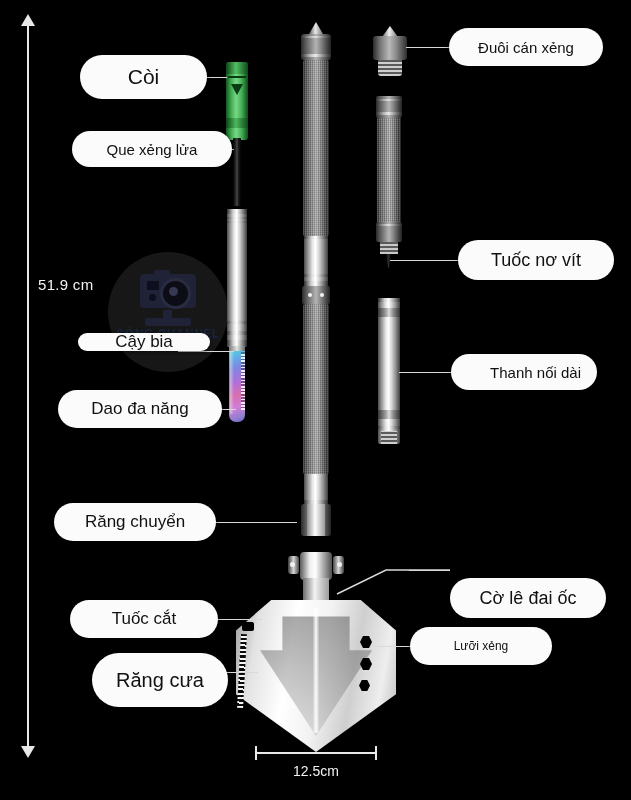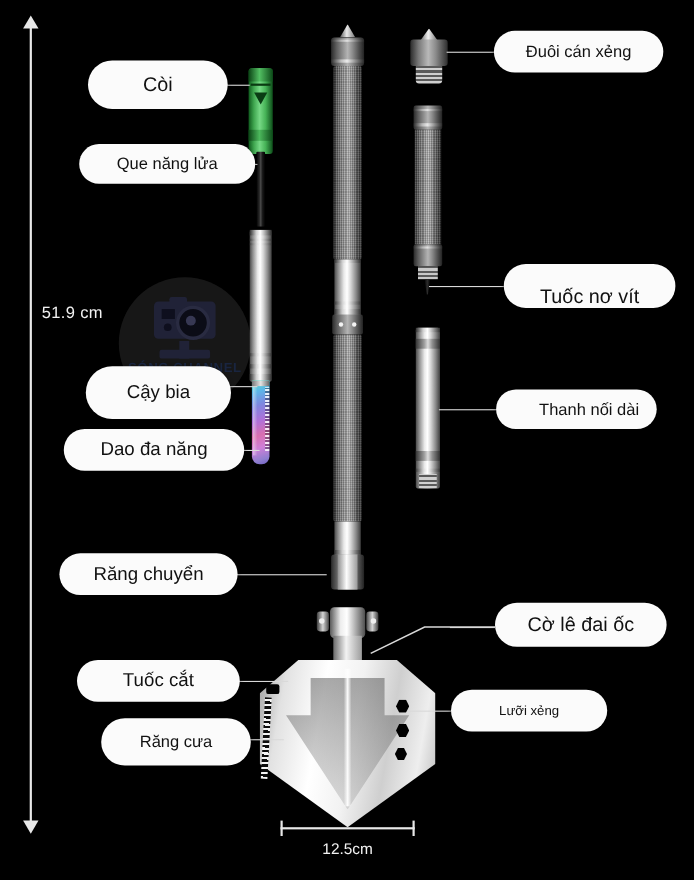--- a/index.html
+++ b/index.html
@@ -225,61 +225,61 @@
 
   <div class="dim-h-wrap">
     <div class="dim-h-line"></div>
     <div class="dim-h-cap l"></div>
     <div class="dim-h-cap r"></div>
   </div>
   <div class="dim-h-text">12.5cm</div>
 
   <div id="callout-layer">
       <div class="leader" style="left: 175px; top: 77px; width: 52px;"></div>
-      <div class="pill" style="left: 80px; top: 55px; width: 95px; height: 44px; font-size: 18px;">
+      <div class="pill" style="left: 80px; top: 55px; width: 95px; height: 44px; font-size: 21px;">
         <span>Còi</span>
       </div>
       <div class="leader" style="left: 200px; top: 149px; width: 34px;"></div>
       <div class="pill" style="left: 72px; top: 131px; width: 128px; height: 36px; font-size: 15px;">
-        <span>Que năng lửa</span>
+        <span>Que xẻng lửa</span>
       </div>
       <div class="leader" style="left: 178px; top: 351px; width: 56px;"></div>
-      <div class="pill" style="left: 78px; top: 333px; width: 100px; height: 48px; font-size: 17px;">
+      <div class="pill" style="left: 78px; top: 333px; width: 100px; height: 18px; font-size: 17px;">
         <span>Cậy bia</span>
       </div>
       <div class="leader" style="left: 190px; top: 409px; width: 46px;"></div>
       <div class="pill" style="left: 58px; top: 390px; width: 132px; height: 38px; font-size: 17px;">
         <span>Dao đa năng</span>
       </div>
       <div class="leader" style="left: 184px; top: 522px; width: 113px;"></div>
       <div class="pill" style="left: 54px; top: 503px; width: 130px; height: 38px; font-size: 17px;">
         <span>Răng chuyển</span>
       </div>
       <div class="leader" style="left: 186px; top: 619px; width: 76px;"></div>
       <div class="pill" style="left: 70px; top: 600px; width: 116px; height: 38px; font-size: 17px;">
         <span>Tuốc cắt</span>
       </div>
       <div class="leader" style="left: 196px; top: 672px; width: 62px;"></div>
-      <div class="pill" style="left: 92px; top: 653px; width: 104px; height: 43px; font-size: 15px;">
+      <div class="pill" style="left: 92px; top: 653px; width: 104px; height: 54px; font-size: 20px;">
         <span>Răng cưa</span>
       </div>
       <div class="leader" style="left: 406px; top: 47px; width: 43px;"></div>
       <div class="pill" style="left: 449px; top: 28px; width: 122px; height: 38px; font-size: 15px;">
         <span>Đuôi cán xẻng</span>
       </div>
       <div class="leader" style="left: 390px; top: 260px; width: 68px;"></div>
-      <div class="pill" style="left: 458px; top: 240px; width: 124px; height: 40px; font-size: 18px; align-items: flex-end;">
+      <div class="pill" style="left: 458px; top: 240px; width: 124px; height: 40px; font-size: 18px;">
         <span>Tuốc nơ vít</span>
       </div>
       <div class="leader" style="left: 399px; top: 372px; width: 52px;"></div>
       <div class="pill" style="left: 451px; top: 354px; width: 114px; height: 36px; font-size: 15px; justify-content: flex-end;">
         <span>Thanh nối dài</span>
       </div>
       <div class="leader" style="left: 409px; top: 570px; width: 41px;"></div>
-      <div class="pill" style="left: 450px; top: 548px; width: 124px; height: 40px; font-size: 18px;">
+      <div class="pill" style="left: 450px; top: 578px; width: 124px; height: 40px; font-size: 18px;">
         <span>Cờ lê đai ốc</span>
       </div>
       <div class="leader" style="left: 372px; top: 646px; width: 38px;"></div>
       <div class="pill" style="left: 410px; top: 627px; width: 110px; height: 38px; font-size: 12px;">
         <span>Lưỡi xẻng</span>
       </div>
     </div>
 
   <svg width="631" height="800" style="position:absolute;left:0;top:0;pointer-events:none;">
     <polyline points="337,594 386,570 450,570" fill="none" stroke="#d9d9d9" stroke-width="1.4"></polyline>

